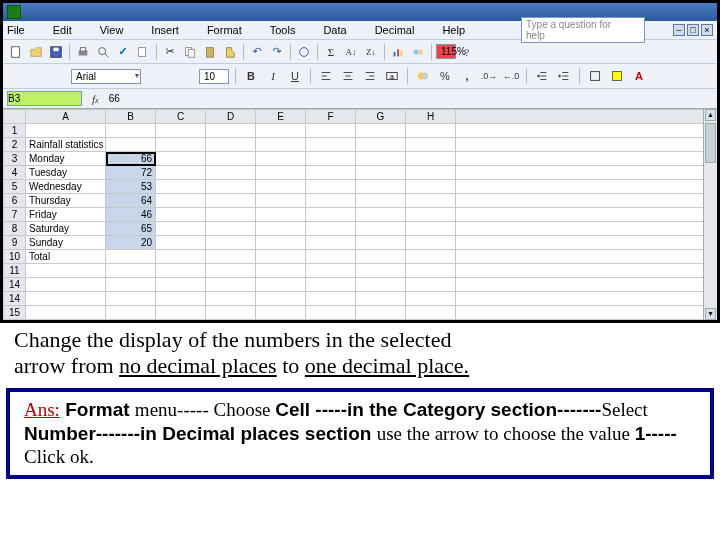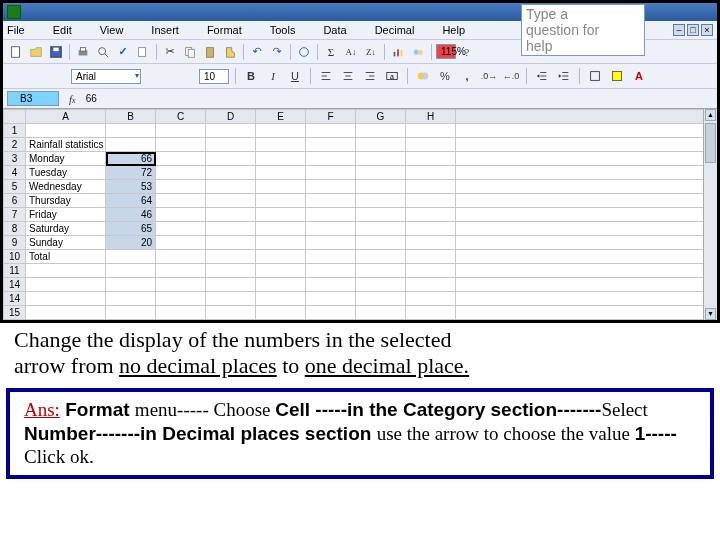--- a/index.html
+++ b/index.html
@@ -2,34 +2,34 @@
 <html><head>
 <meta charset="utf-8">
 <style>
   * { box-sizing: border-box; }
   body { margin: 0; font-family: "Times New Roman", serif; background: #fff; width: 720px; }
   .screenshot-frame { border: 3px solid #000; background: #fff; }
   .titlebar { background: linear-gradient(#4a7ac0, #2a5a9e); height: 18px; display: flex; align-items: center; padding: 0 4px; }
   .titlebar-icon { width: 14px; height: 14px; background: #1a7d1a; border: 1px solid #0a5a0a; margin-right: 4px; }
   .menubar { display: flex; align-items: center; background: #eef2f8; font: 11px Arial, sans-serif; padding: 2px 4px; height: 18px; gap: 28px; color: #000; }
   .menubar .spacer { flex: 1; }
-  .help-box { background: #fff; border: 1px solid #7a9ac0; font-size: 14px; color: #888; padding: 1px 20px 1px 4px; width: 150px; }
+  .help-box { background: #fff; border: 1px solid #7a9ac0; font-size: 10px; color: #888; padding: 1px 20px 1px 4px; width: 150px; }
   .win-controls { display: flex; gap: 2px; }
   .wc { width: 12px; height: 12px; background: #d0dcec; border: 1px solid #5a7aa0; font: 9px Arial; text-align: center; line-height: 10px; }
   .toolbar { display: flex; align-items: center; background: #eef2f8; padding: 2px 4px; height: 24px; gap: 2px; border-top: 1px solid #c0cde0; }
   .tb-btn { width: 18px; height: 18px; display: inline-flex; align-items: center; justify-content: center; font-size: 11px; border: 1px solid transparent; color: #333; }
   .tb-btn svg { width: 14px; height: 14px; }
   .tb-sep { width: 1px; height: 16px; background: #b0bdd0; margin: 0 2px; }
   .zoom-box { background: #ef4444; border: 1px solid #7a9ac0; font: 10px Arial; padding: 1px 10px 1px 4px; width: 20px; }
   .format-row { display: flex; align-items: center; background: #eef2f8; padding: 12px 4px; height: 22px; gap: 4px; border-top: 1px solid #c0cde0; font: 11px Arial; }
   .font-name { background: #fff; border: 1px solid #7a9ac0; padding: 1px 14px 1px 4px; width: 70px; font-size: 10px; position: relative; }
   .font-size { background: #fff; border: 1px solid #7a9ac0; padding: 1px 10px 1px 4px; width: 30px; font-size: 10px; }
   .dd { position: absolute; right: 1px; top: 1px; font-size: 8px; color: #555; }
   .namerow { display: flex; align-items: center; background: #eef2f8; padding: 2px 4px; height: 20px; gap: 8px; border-top: 1px solid #c0cde0; font: 11px Arial; }
-  .namebox { background: #7dd3fc; border: 1px solid #7a9ac0; padding: 1px 14px 1px 12px; width: 52px; font-size: 10px; }
+  .namebox { background: #bef264; border: 1px solid #7a9ac0; padding: 1px 14px 1px 0; width: 75px; font-size: 10px; }
   .fx { font: italic 11px "Times New Roman"; color: #333; padding: 0 2px; }
   .fxval { font: 10px Arial; color: #000; }
   .sheet { background: #fff; position: relative; border-top: 1px solid #9aa; }
   table.grid { border-collapse: collapse; width: 712px; table-layout: fixed; }
   table.grid td, table.grid th { border: 1px solid #c8c8c8; font: 10px Arial; padding: 0 3px; height: 14px; overflow: hidden; white-space: nowrap; }
   table.grid th { background: #e4e8ee; text-align: center; font-weight: normal; }
   table.grid th.corner { background: #e4e8ee; width: 22px; }
   table.grid th.rowh { width: 22px; text-align: center; }
   .colA { width: 80px; } .colB { width: 50px; text-align: right; }
   .colC,.colD,.colE,.colF,.colG,.colH { width: 50px; }

